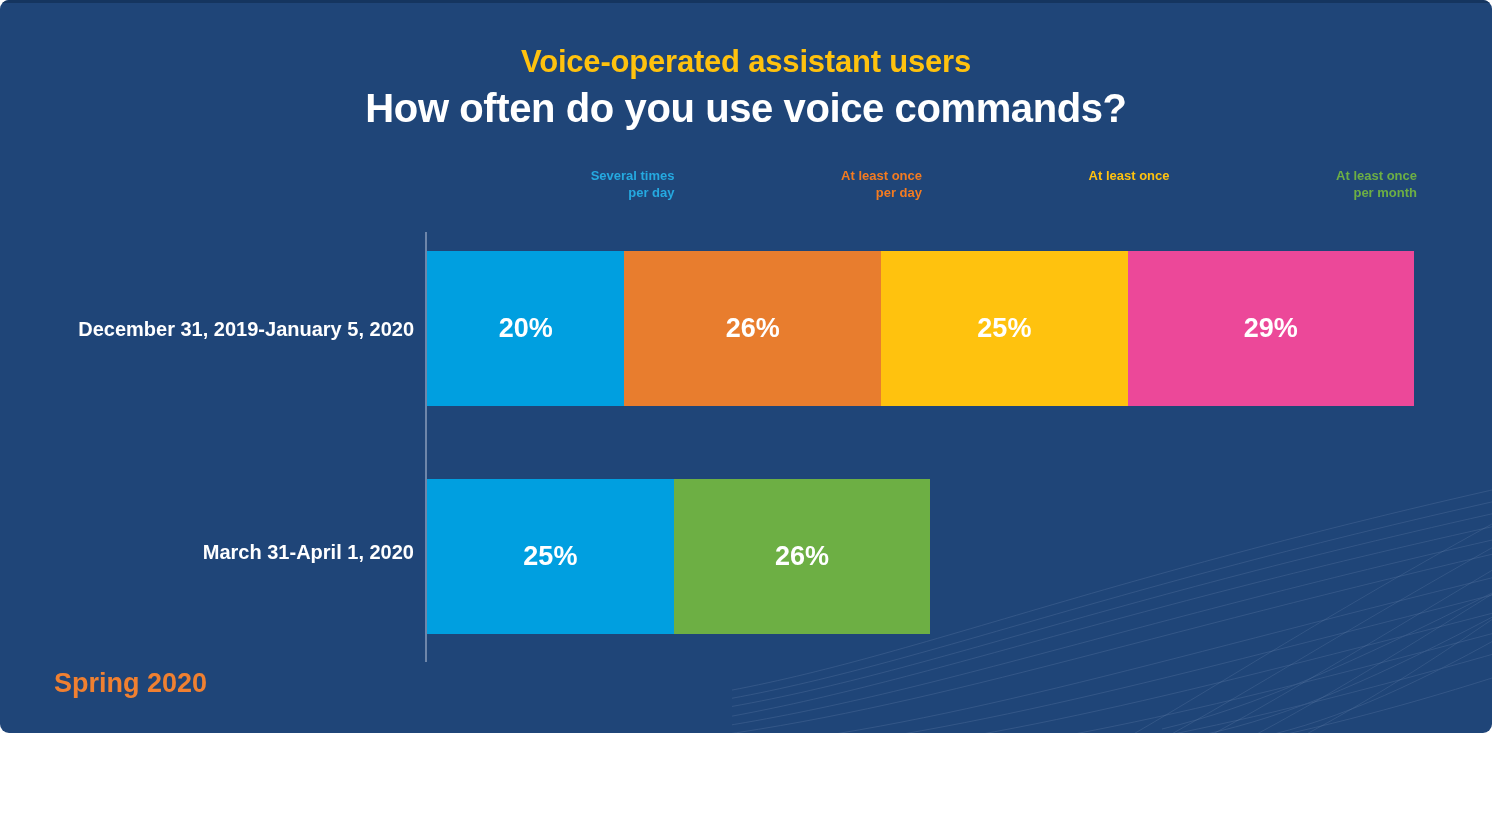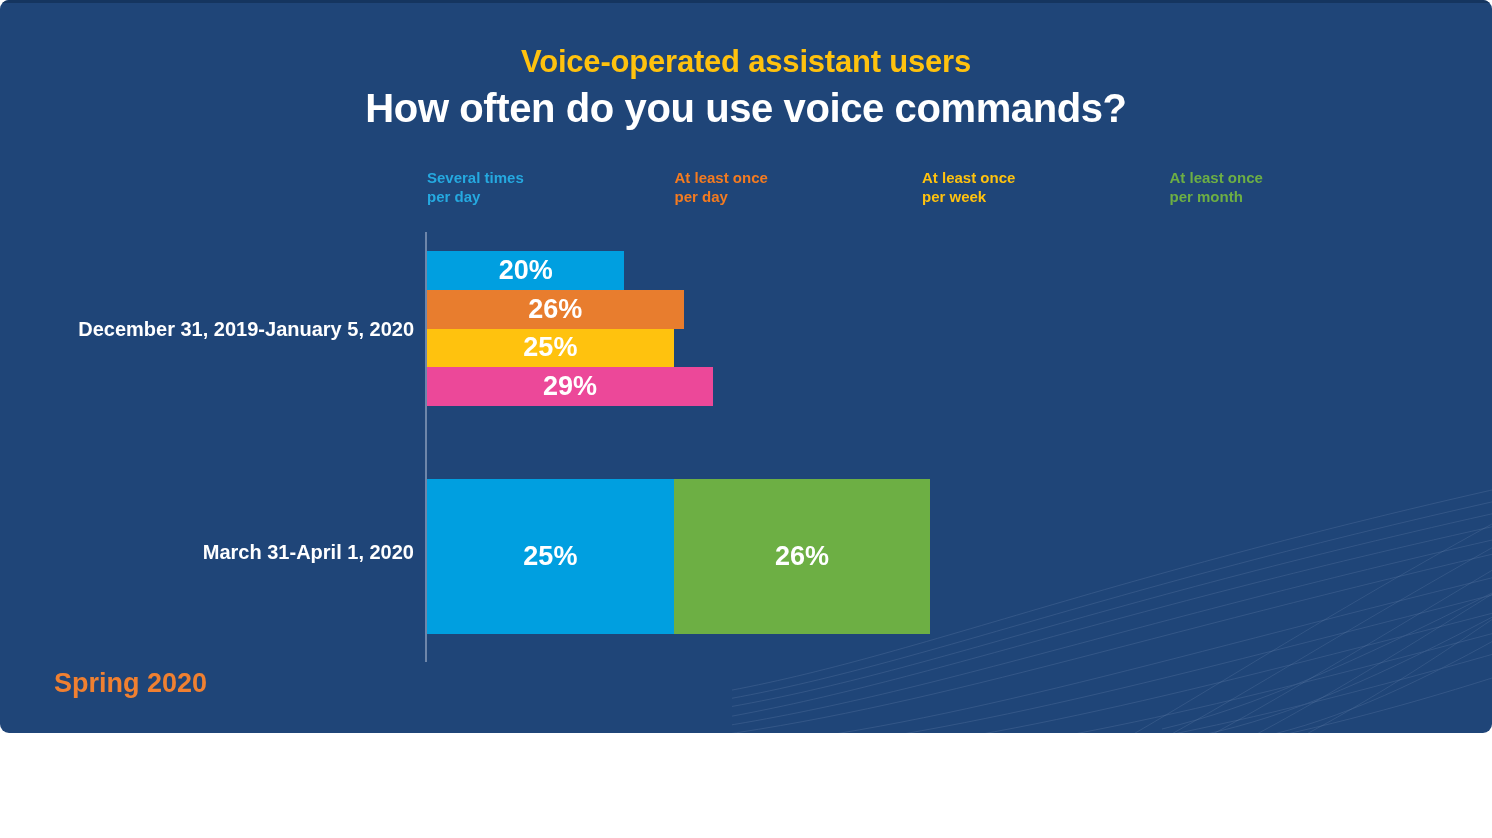--- a/index.html
+++ b/index.html
@@ -29,33 +29,33 @@
     position:absolute;left:0;top:86px;width:1492px;text-align:center;
     color:#ffffff;font-size:40px;font-weight:bold;letter-spacing:-.4px;
   }
 
   
   .col-headers{
     position:absolute;left:427px;top:168px;width:990px;height:62px;
     display:flex;
   }
   .col-head{
-    flex:1;text-align:left;font-size:15px;font-weight:bold;line-height:1.28;
+    flex:1;text-align:right;font-size:13px;font-weight:bold;line-height:1.28;
   }
 
   
   .axis{
     position:absolute;left:425px;top:232px;width:2px;height:430px;
     background:#6e86aa;
   }
 
   
   .plot{position:absolute;left:427px;top:251px;width:987px;height:400px;}
   .bar-row{position:absolute;left:0;width:987px;display:flex;}
-  .bar-row.r0{top:0px;height:155px;flex-direction:column;}
+  .bar-row.r0{top:0px;height:155px;}
   .bar-row.r1{top:228px;height:155px;}
   .seg{
     display:flex;align-items:center;justify-content:center;
     color:#ffffff;font-size:27px;font-weight:bold;
     height:100%;
   }
 
   
   .row-label{
     position:absolute;right:1078px;width:420px;text-align:right;
@@ -121,21 +121,20 @@
       <div class="col-head" style="color: rgb(37, 169, 224);">
         <div>Several times</div>
         <div>per day</div>
       </div>
       <div class="col-head" style="color: rgb(244, 123, 32);">
         <div>At least once</div>
         <div>per day</div>
       </div>
       <div class="col-head" style="color: rgb(255, 194, 14);">
         <div>At least once</div>
-        <div>per week</div>
       </div>
       <div class="col-head" style="color: rgb(109, 175, 68);">
         <div>At least once</div>
         <div>per month</div>
       </div>
     </div>
 
     <div class="axis"></div>
 
     <div class="row-label l0">December 31, 2019-January 5, 2020</div>

